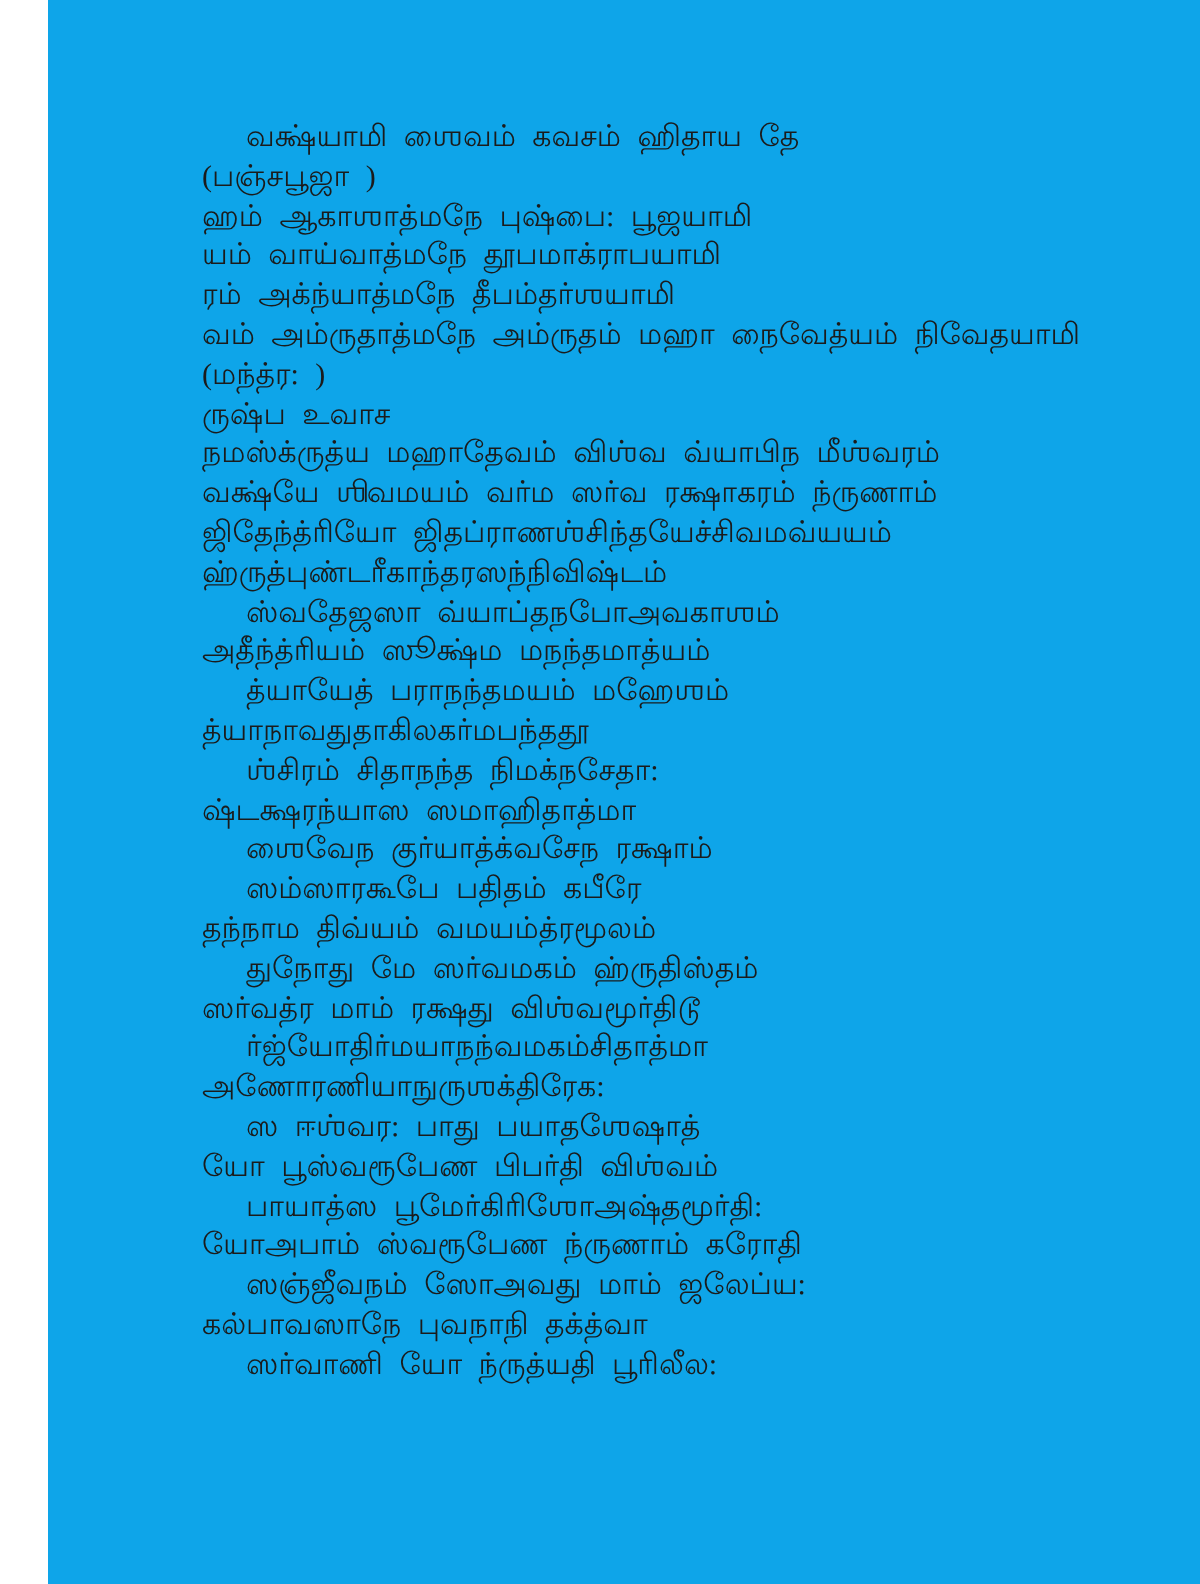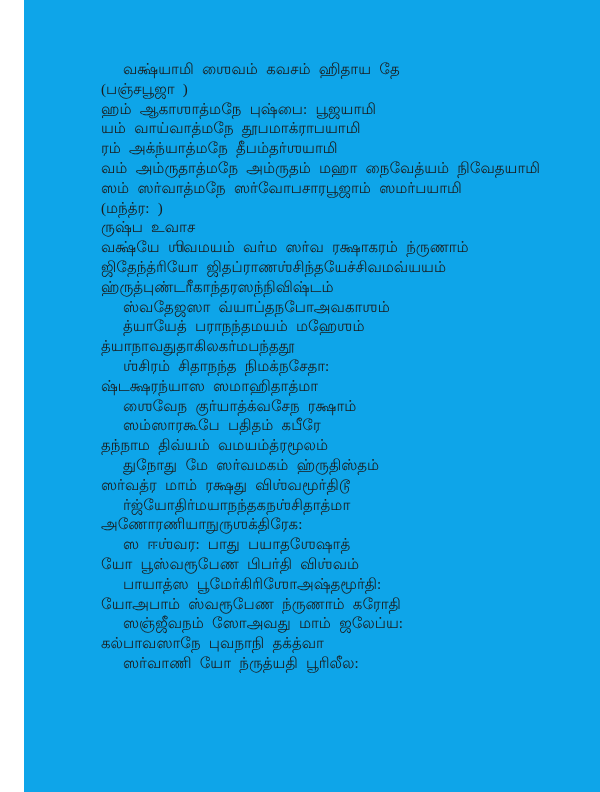--- a/index.html
+++ b/index.html
@@ -46,37 +46,38 @@
 <body>
 
 <div class="page">
   <div class="text-block">
       <div class="line indent">வக்ஷ்யாமி ஶைவம் கவசம் ஹிதாய தே</div>
       <div class="line">(பஞ்சபூஜா )</div>
       <div class="line">ஹம் ஆகாஶாத்மநே புஷ்பை: பூஜயாமி</div>
       <div class="line">யம் வாய்வாத்மநே தூபமாக்ராபயாமி</div>
       <div class="line">ரம் அக்ந்யாத்மநே தீபம்தர்ஶயாமி</div>
       <div class="line">வம் அம்ருதாத்மநே அம்ருதம் மஹா நைவேத்யம் நிவேதயாமி</div>
-      <div class="line">ஸம் ஸர்வாத்மநே ஸர்வோபசாரபூஜாம் ஸமர்பயாமி</div>
       <div class="line">(மந்த்ர: )</div>
       <div class="line">ருஷ்ப உவாச</div>
+      <div class="line">நமஸ்க்ருத்ய மஹாதேவம் விஶ்வ வ்யாபிந மீஶ்வரம்</div>
       <div class="line">வக்ஷ்யே ஶிவமயம் வர்ம ஸர்வ ரக்ஷாகரம் ந்ருணாம்</div>
       <div class="line">ஜிதேந்த்ரியோ ஜிதப்ராணஶ்சிந்தயேச்சிவமவ்யயம்</div>
       <div class="line">ஹ்ருத்புண்டரீகாந்தரஸந்நிவிஷ்டம்</div>
       <div class="line indent">ஸ்வதேஜஸா வ்யாப்தநபோஅவகாஶம்</div>
+      <div class="line">அதீந்த்ரியம் ஸூக்ஷ்ம மநந்தமாத்யம்</div>
       <div class="line indent">த்யாயேத் பராநந்தமயம் மஹேஶம்</div>
       <div class="line">த்யாநாவதுதாகிலகர்மபந்ததூ</div>
       <div class="line indent">ஶ்சிரம் சிதாநந்த நிமக்நசேதா:</div>
       <div class="line">ஷ்டக்ஷரந்யாஸ ஸமாஹிதாத்மா</div>
       <div class="line indent">ஶைவேந குர்யாத்க்வசேந ரக்ஷாம்</div>
       <div class="line indent">ஸம்ஸாரகூபே பதிதம் கபீரே</div>
       <div class="line">தந்நாம திவ்யம் வமயம்த்ரமூலம்</div>
       <div class="line indent">துநோது மே ஸர்வமகம் ஹ்ருதிஸ்தம்</div>
       <div class="line">ஸர்வத்ர மாம் ரக்ஷது விஶ்வமூர்திடூ</div>
-      <div class="line indent">ர்ஜ்யோதிர்மயாநந்தகநஶ்சிதாத்மா</div>
+      <div class="line indent">ர்ஜ்யோதிர்மயாநந்வமகம்சிதாத்மா</div>
       <div class="line">அணோரணியாநுருஶக்திரேக:</div>
       <div class="line indent">ஸ ஈஶ்வர: பாது பயாதஶேஷாத்</div>
       <div class="line">யோ பூஸ்வரூபேண பிபர்தி விஶ்வம்</div>
       <div class="line indent">பாயாத்ஸ பூமேர்கிரிஶோஅஷ்தமூர்தி:</div>
       <div class="line">யோஅபாம் ஸ்வரூபேண ந்ருணாம் கரோதி</div>
       <div class="line indent">ஸஞ்ஜீவநம் ஸோஅவது மாம் ஜலேப்ய:</div>
       <div class="line">கல்பாவஸாநே புவநாநி தக்த்வா</div>
       <div class="line indent">ஸர்வாணி யோ ந்ருத்யதி பூரிலீல:</div>
     </div>
   <div class="scan-edge"></div>

